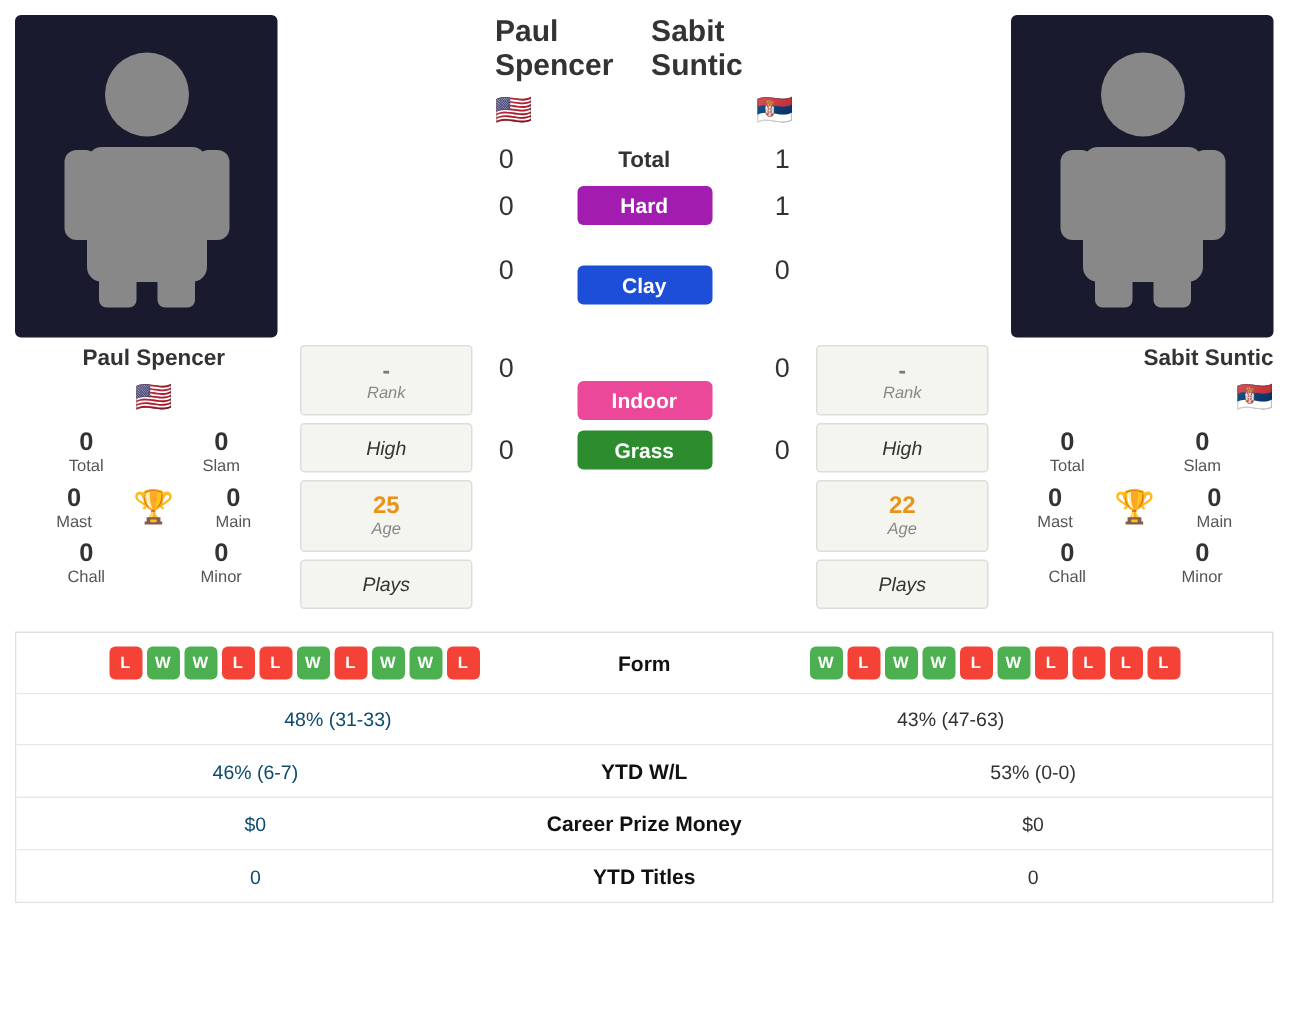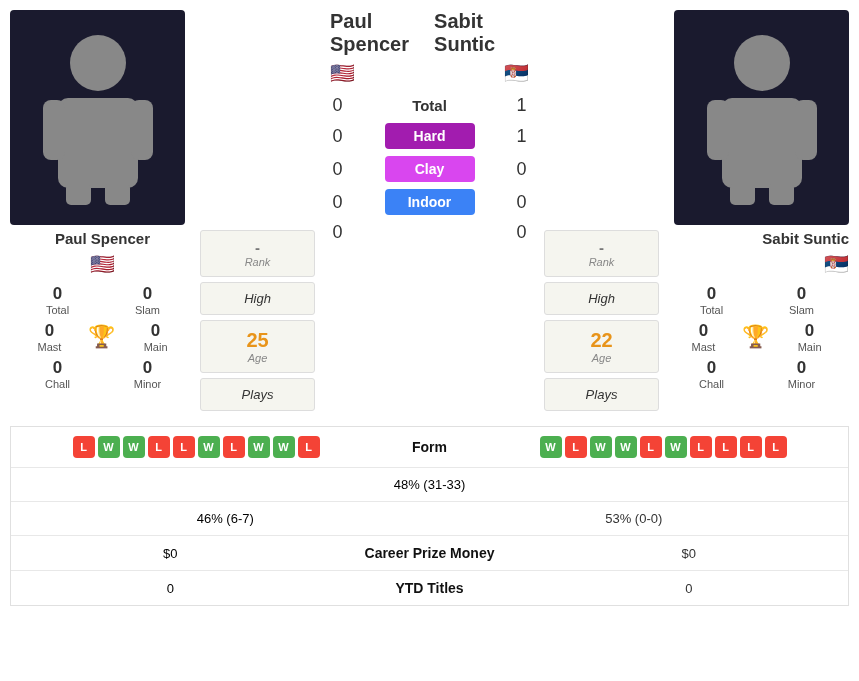--- a/index.html
+++ b/index.html
@@ -39,22 +39,22 @@
       border-radius: 4px;
       color: white;
       font-weight: bold;
       font-size: 14px;
       padding: 5px 20px;
       min-width: 90px;
       text-align: center;
     }
 
     .surface-btn.hard { background: #a21caf; }
-    .surface-btn.clay { background: #d946ef; }
-    .surface-btn.indoor { background: #3b82f6; }
+    .surface-btn.clay { background: #1d4ed8; margin-top: 20px; }
+    .surface-btn.indoor { background: #ec4899; margin-top: 44px; }
     .surface-btn.grass { background: #2d8c2d; }
 
     
     .player-name-section {
       text-align: center;
       font-size: 15px;
       font-weight: bold;
       margin: 5px 0;
     }
 
@@ -140,21 +140,21 @@
       color: #777;
     }
 
     .mini-card-lbl {
       font-size: 11px;
       color: #888;
       font-style: italic;
     }
 
     .mini-card-age {
-      font-size: 20px;
+      font-size: 16px;
       font-weight: bold;
       color: #e8941a;
     }
 
     .bottom-rows {
       margin-top: 10px;
       border: 1px solid #e0e0e0;
     }
 
     .brow {
@@ -166,21 +166,21 @@
     }
 
     .brow:last-child {
       border-bottom: none;
     }
 
     .brow-lval {
       flex: 1;
       text-align: center;
       font-size: 13px;
-      color: #000000;
+      color: #0c4a6e;
     }
 
     .brow-center {
       width: 220px;
       text-align: center;
       font-weight: bold;
       font-size: 14px;
       color: #111;
     }
 
@@ -314,20 +314,21 @@
         </div>
 
         <div style="display:flex; align-items:center; justify-content:space-between;">
           <span style="font-size:18px; width:25px; text-align:center;">0</span>
           <button class="surface-btn indoor">Indoor</button>
           <span style="font-size:18px; width:25px; text-align:center;">0</span>
         </div>
 
         <div style="display:flex; align-items:center; justify-content:space-between;">
           <span style="font-size:18px; width:25px; text-align:center;">0</span>
+          <button class="surface-btn grass">Grass</button>
           <span style="font-size:18px; width:25px; text-align:center;">0</span>
         </div>
       </div>
     </div>
 
     <div style="display:flex; flex-direction:column; gap:5px; padding:5px; margin-top:215px;">
       <div class="mini-card">
         <div class="mini-card-val">-</div>
         <div class="mini-card-lbl">Rank</div>
       </div>
@@ -422,24 +423,26 @@
           <div class="badge badge-w">W</div>
           <div class="badge badge-l">L</div>
           <div class="badge badge-l">L</div>
           <div class="badge badge-l">L</div>
           <div class="badge badge-l">L</div>
         </div>
     </div>
 
     <div class="brow">
       <div class="brow-lval">48% (31-33)</div>
+      <div class="brow-rval">43% (47-63)</div>
     </div>
 
     <div class="brow">
       <div class="brow-lval">46% (6-7)</div>
+      <div class="brow-center">YTD W/L</div>
       <div class="brow-rval">53% (0-0)</div>
     </div>
 
     <div class="brow">
       <div class="brow-lval">$0</div>
       <div class="brow-center">Career Prize Money</div>
       <div class="brow-rval">$0</div>
     </div>
 
     <div class="brow">

